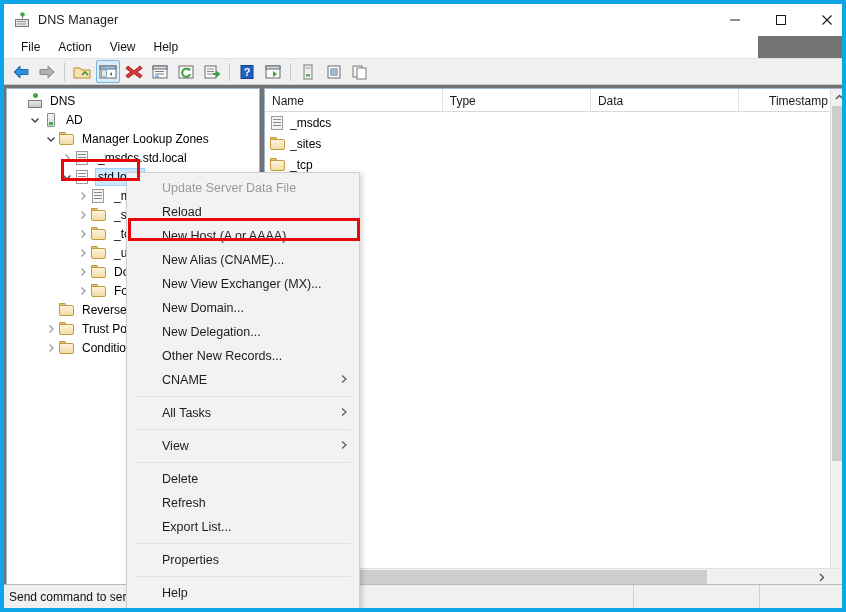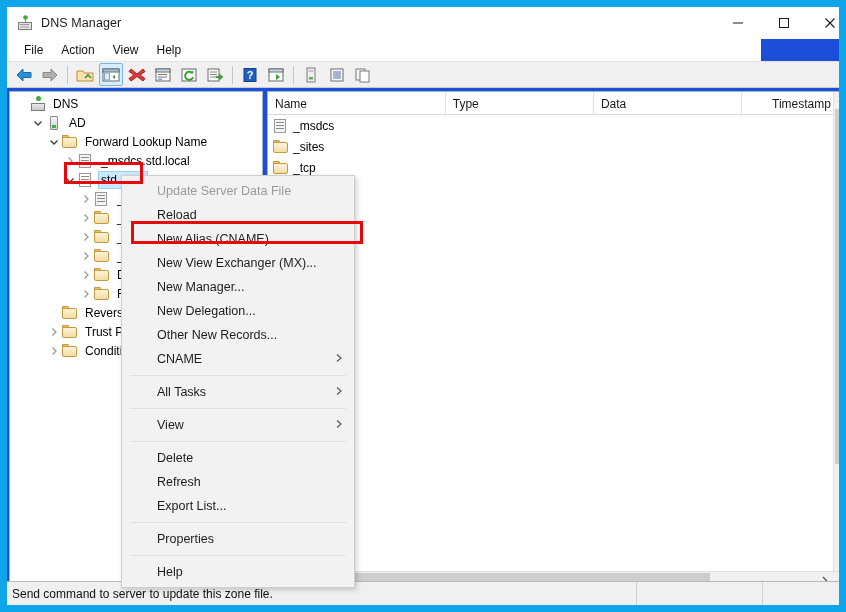--- a/index.html
+++ b/index.html
@@ -12,22 +12,22 @@
     font-family: "Liberation Sans", sans-serif;
     font-size: 12px;
     color: #000000;
     -webkit-font-smoothing: antialiased;
   }
   #app {
     position: relative;
     width: 846px;
     height: 612px;
     overflow: hidden;
-    background: #1d4ed8;
-    border: 7px solid #0ea5e9;
+    background: #737373;
+    border: 4px solid #0ea5e9;
     box-sizing: border-box;
   }
 
   
   .titlebar {
     position: absolute;
     left: 0; top: 0;
     width: 846px; height: 32px;
     background: #ffffff;
     display: flex;
@@ -331,21 +331,21 @@
   .hthumb {
     position: absolute;
     left: 17px; top: 1px;
     width: 425px; height: 15px;
     background: #cdcdcd;
   }
 
   
   .ctxmenu {
     position: absolute;
-    left: 114px; top: 168px;
+    left: 122px; top: 168px;
     width: 234px;
     background: #f2f2f2;
     border: 1px solid #cfcfcf;
     box-shadow: 2px 2px 5px rgba(0,0,0,.18);
     padding: 3px 0;
     box-sizing: border-box;
     z-index: 40;
   }
   .cmi {
     height: 24px;
@@ -563,21 +563,21 @@
           <span class="tico"><span class="ic-server"></span></span>
           <span class="tlabel">AD</span>
         </div>
         <div class="trow" style="padding-left: 36px;">
           <span class="chev">
             <svg width="10" height="10" viewBox="0 0 10 10">
               <path d="M1.5 3.5 L5 7 L8.5 3.5" fill="none" stroke="#3a3a3a" stroke-width="1.3"></path>
             </svg>
           </span>
           <span class="tico"><span class="ic-folder"></span></span>
-          <span class="tlabel">Forward Lookup Name</span>
+          <span class="tlabel">Manager Lookup Zones</span>
         </div>
         <div class="trow" style="padding-left: 52px;">
           <span class="chev">
             <svg width="10" height="10" viewBox="0 0 10 10">
               <path d="M3.5 1.5 L7 5 L3.5 8.5" fill="none" stroke="#9a9a9a" stroke-width="1.3"></path>
             </svg>
           </span>
           <span class="tico"><span class="ic-zone grey"></span></span>
           <span class="tlabel">_msdcs.std.local</span>
         </div>
@@ -730,27 +730,30 @@
   </div>
 
   <div class="ctxmenu" id="ctxmenu">
       <div class="cmi disabled">
         <span>Update Server Data File</span>
       </div>
       <div class="cmi">
         <span>Reload</span>
       </div>
       <div class="cmi">
+        <span>New Host (A or AAAA)...</span>
+      </div>
+      <div class="cmi">
         <span>New Alias (CNAME)...</span>
       </div>
       <div class="cmi">
         <span>New View Exchanger (MX)...</span>
       </div>
       <div class="cmi">
-        <span>New Manager...</span>
+        <span>New Domain...</span>
       </div>
       <div class="cmi">
         <span>New Delegation...</span>
       </div>
       <div class="cmi">
         <span>Other New Records...</span>
       </div>
       <div class="cmi">
         <span>CNAME</span>
         <span class="sub"><svg width="8" height="10" viewBox="0 0 8 10">

